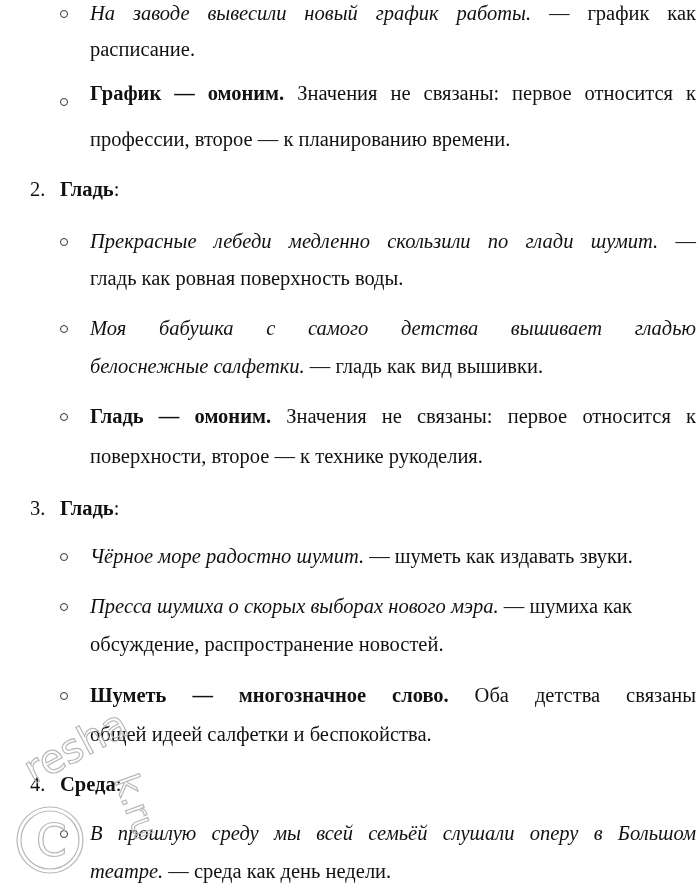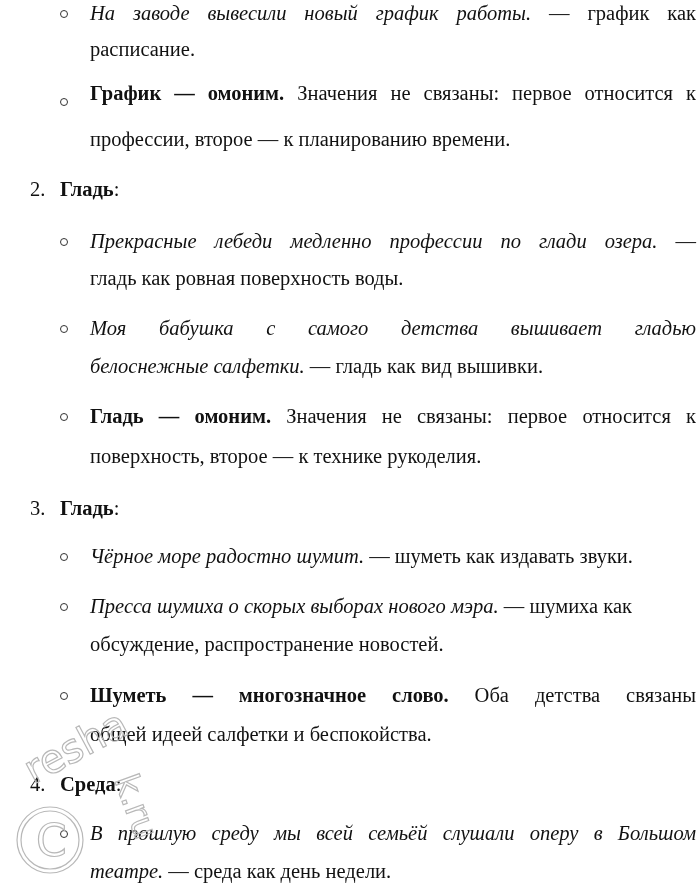--- a/index.html
+++ b/index.html
@@ -48,40 +48,40 @@
   </div>
   <div class="line" style="top:126px">
     <span>профессии, второе — к планированию времени.</span>
   </div>
 
   <span class="num" style="top:176px">2.</span>
   <span class="heading" style="top:176px"><b>Гладь</b><span>:</span></span>
 
   <span class="bullet" style="top:228px"></span>
   <div class="line justify" style="top:228px">
-    <i>Прекрасные лебеди медленно профессии по глади озера.</i><span> —</span>
+    <i>Прекрасные лебеди медленно скользили по глади шумит.</i><span> —</span>
   </div>
   <div class="line" style="top:265px">
     <span>гладь как ровная поверхность воды.</span>
   </div>
 
   <span class="bullet" style="top:315px"></span>
   <div class="line justify" style="top:315px">
     <i>Моя бабушка с самого детства вышивает гладью</i>
   </div>
   <div class="line" style="top:353px">
     <i>белоснежные салфетки.</i><span> — гладь как вид вышивки.</span>
   </div>
 
   <span class="bullet" style="top:403px"></span>
   <div class="line justify" style="top:403px">
     <b>Гладь — омоним.</b><span> Значения не связаны: первое относится к</span>
   </div>
   <div class="line" style="top:443px">
-    <span>поверхность, второе — к технике рукоделия.</span>
+    <span>поверхности, второе — к технике рукоделия.</span>
   </div>
 
   <span class="num" style="top:495px">3.</span>
   <span class="heading" style="top:495px"><b>Гладь</b><span>:</span></span>
 
   <span class="bullet" style="top:543px"></span>
   <div class="line" style="top:543px">
     <i>Чёрное море радостно шумит.</i><span> — шуметь как издавать звуки.</span>
   </div>
 

